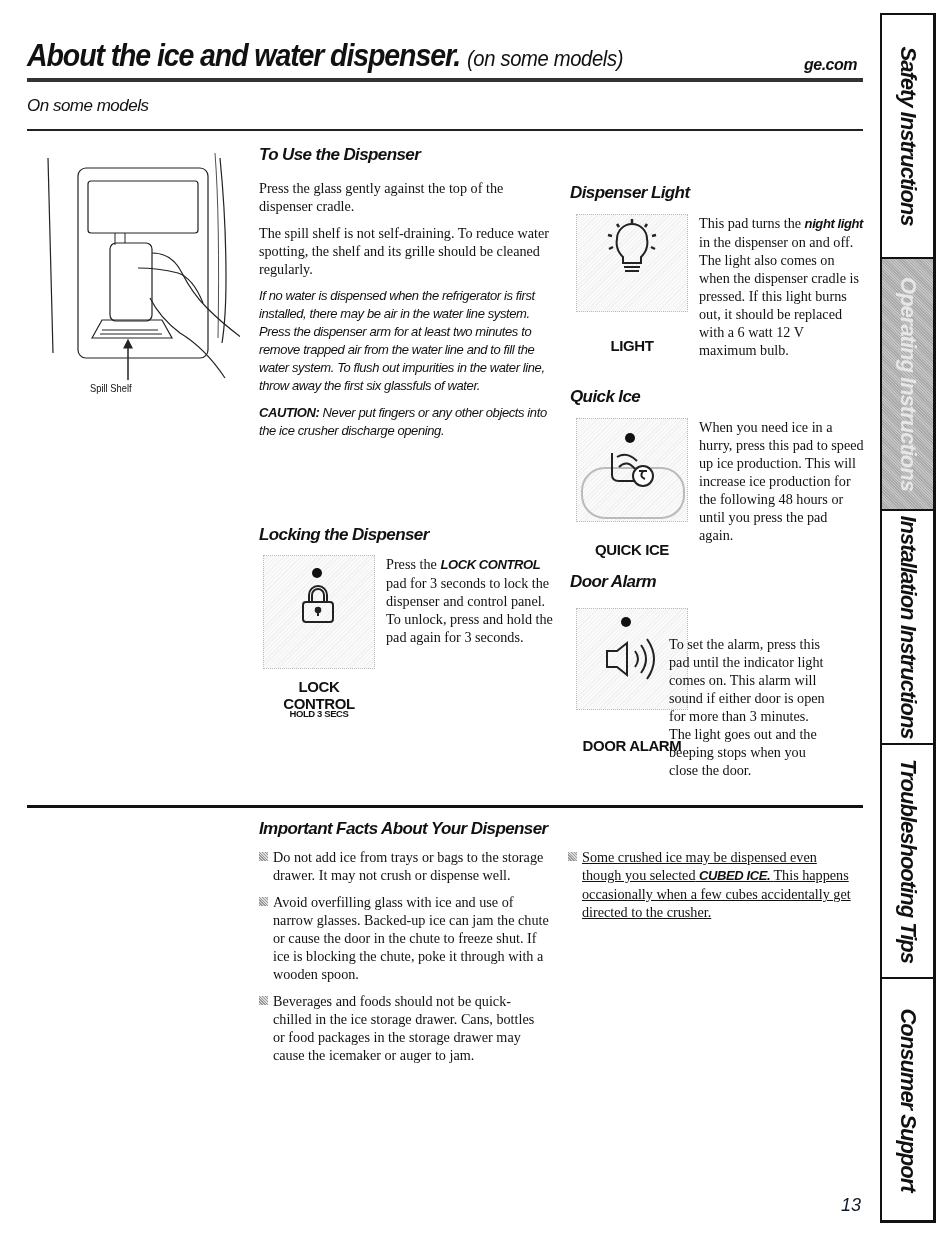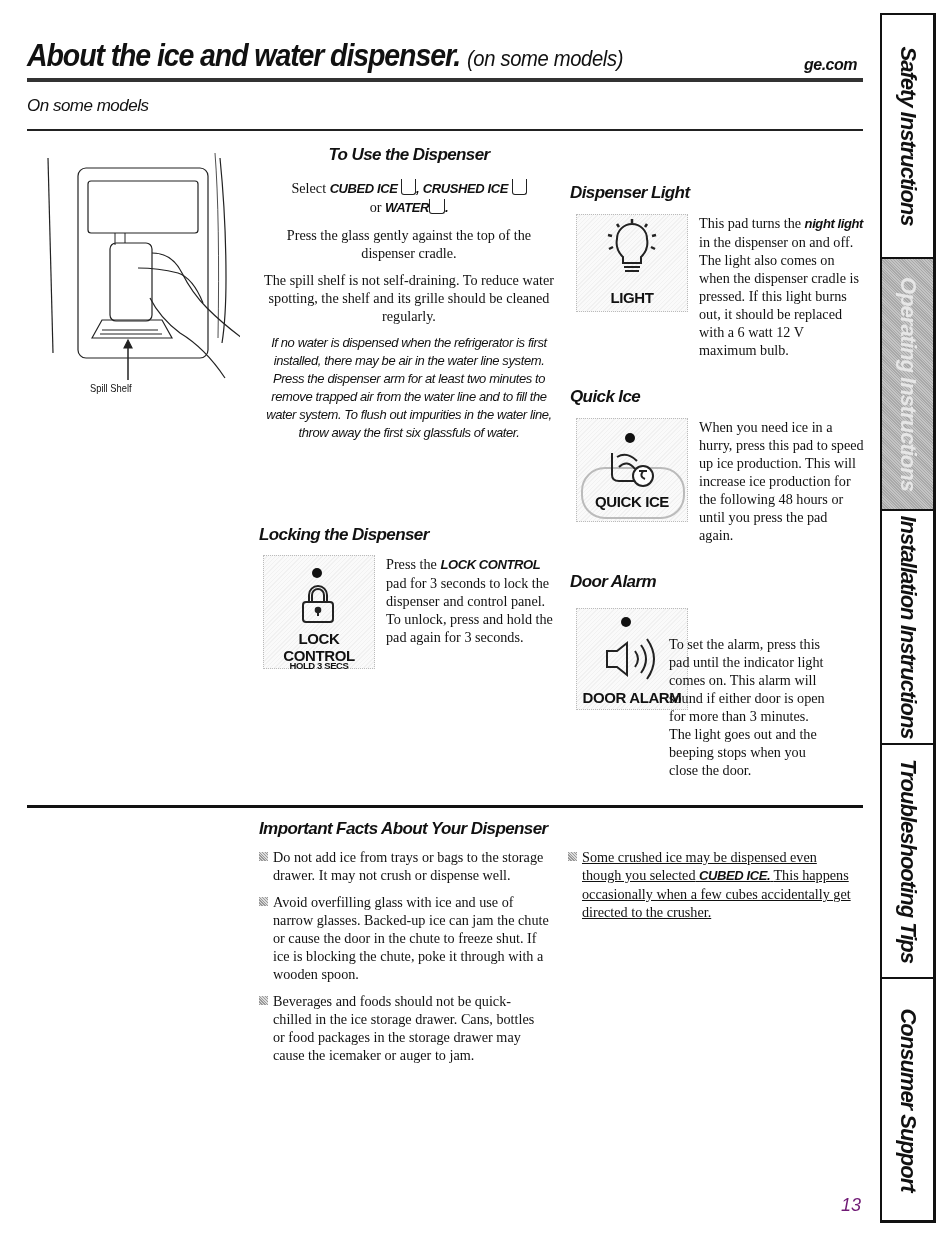--- a/index.html
+++ b/index.html
@@ -17,36 +17,36 @@
 
   
   #illustration { position: absolute; left: 40px; top: 148px; width: 200px; height: 240px; }
   #spill-label { position: absolute; left: 90px; top: 382px; font-family: "Liberation Sans", sans-serif; font-size: 11px; transform: scaleX(0.85); transform-origin: left; }
 
   .h2 { font-family: "Liberation Sans", sans-serif; font-weight: bold; font-style: italic; font-size: 17px; letter-spacing: -0.6px; white-space: nowrap; }
   .body { font-family: "Liberation Serif", serif; font-size: 14.2px; line-height: 18px; }
   .italic-note { font-family: "Liberation Sans", sans-serif; font-style: italic; font-size: 13px; line-height: 18px; letter-spacing: -0.4px; }
   .b-i { font-family: "Liberation Sans", sans-serif; font-weight: bold; font-style: italic; font-size: 13px; letter-spacing: -0.4px; }
 
-  #col-use { position: absolute; left: 259px; top: 145px; width: 300px; text-align: center; }
+  #col-use { position: absolute; left: 259px; top: 145px; width: 300px; }
   #col-use p { margin: 0 0 9px 0; }
 
   .pad { position: absolute; border: 1px dotted #bbb; background: repeating-linear-gradient(135deg,#fafafa 0 2px,#f1f1f1 2px 3px); }
-  .pad-label { position: absolute; left: 0; right: 0; text-align: center; font-family: "Liberation Sans", sans-serif; font-weight: bold; font-size: 14px; letter-spacing: -0.4px; }
+  .pad-label { position: absolute; left: 0; right: 0; text-align: center; font-family: "Liberation Sans", sans-serif; font-weight: bold; font-size: 14px; letter-spacing: -0.4px; margin-top: 48px; }
   .dot { position: absolute; width: 10px; height: 10px; border-radius: 50%; background: #111; }
 
   .side-text { position: absolute; }
 
   
   #facts-title { position: absolute; left: 259px; top: 819px; }
   .facts-col { position: absolute; top: 848px; width: 290px; }
   .fact { position: relative; padding-left: 14px; margin-bottom: 9px; }
   .bullet { position: absolute; left: 0; top: 4px; width: 9px; height: 9px; background: repeating-linear-gradient(45deg,#999 0 1px,#ddd 1px 2px); }
 
-  #page-number { position: absolute; left: 841px; top: 1195px; font-family: "Liberation Sans", sans-serif; font-style: italic; font-size: 18px; color: #701a75; }
+  #page-number { position: absolute; left: 841px; top: 1195px; font-family: "Liberation Sans", sans-serif; font-style: italic; font-size: 18px; color: #0f172a; }
 
   
   #side-tabs { position: absolute; left: 880px; top: 13px; width: 56px; height: 1210px; border: 2px solid #111; border-right-width: 3px; border-bottom-width: 3px; box-sizing: border-box; }
   .tab { position: absolute; left: 0; right: 0; border-bottom: 2px solid #111; box-sizing: border-box; overflow: hidden; }
   .tab:last-child { border-bottom: none; }
   .tab-label { position: absolute; left: 50%; top: 50%; transform: translate(-50%,-50%) rotate(90deg); white-space: nowrap; font-family: "Liberation Sans", sans-serif; font-weight: bold; font-style: italic; font-size: 22px; letter-spacing: -1px; }
   .tab.active { background: repeating-linear-gradient(45deg,#a9a9a9 0 1px,#c4c4c4 1px 2px); }
   .tab.active .tab-label { color: #e6e6e6; }
 </style>
 </head>
@@ -79,32 +79,27 @@
     <line x1="62" y1="182" x2="118" y2="182"></line>
     <line x1="60" y1="186" x2="122" y2="186"></line>
     <line x1="88" y1="232" x2="88" y2="195" stroke-width="1.5"></line>
     <path d="M84 200 l4 -8 l4 8 z" fill="#222"></path>
   </svg>
 </div>
 <div id="spill-label">Spill Shelf</div>
 
 <div id="col-use">
   <div class="h2" style="margin-bottom:14px;">To Use the Dispenser</div>
-  <p class="body">
-    <span>Select</span>
-    <span class="b-i">CUBED ICE</span>
-    <span style="display:inline-block;width:13px;height:15px;border:1px solid #222;border-top:none;border-radius:0 0 3px 3px;vertical-align:-2px;"></span><span class="b-i">,</span>
-    <span class="b-i">CRUSHED ICE</span>
-    <span style="display:inline-block;width:13px;height:15px;border:1px solid #222;border-top:none;border-radius:0 0 3px 3px;vertical-align:-2px;"></span><br>
-    <span>or</span>
-    <span class="b-i">WATER</span><span style="display:inline-block;width:14px;height:14px;border:1px solid #222;border-top:none;border-radius:0 0 3px 3px;vertical-align:-2px;"></span><span class="b-i">.</span>
-  </p>
   <p class="body">Press the glass gently against the top of the dispenser cradle.</p>
   <p class="body">The spill shelf is not self-draining. To reduce water spotting, the shelf and its grille should be cleaned regularly.</p>
   <p class="italic-note">If no water is dispensed when the refrigerator is first installed, there may be air in the water line system. Press the dispenser arm for at least two minutes to remove trapped air from the water line and to fill the water system. To flush out impurities in the water line, throw away the first six glassfuls of water.</p>
+  <p class="italic-note">
+    <span class="b-i">CAUTION:</span>
+    <span>Never put fingers or any other objects into the ice crusher discharge opening.</span>
+  </p>
 </div>
 
 <div class="h2" style="position:absolute;left:259px;top:525px;">Locking the Dispenser</div>
 <div class="pad" style="left:263px;top:555px;width:110px;height:112px;">
   <div class="dot" style="left:48px;top:12px;"></div>
   <svg style="position:absolute;left:36px;top:28px;" width="36" height="40" viewBox="0 0 36 40" fill="none" stroke="#222" stroke-width="2">
     <path d="M9 18 V11 a9 9 0 0 1 18 0 V18"></path>
     <path d="M12 18 V11 a6 6 0 0 1 12 0 V18"></path>
     <rect x="3" y="18" width="30" height="20" rx="3"></rect>
     <circle cx="18" cy="26" r="2.3" fill="#222"></circle>

